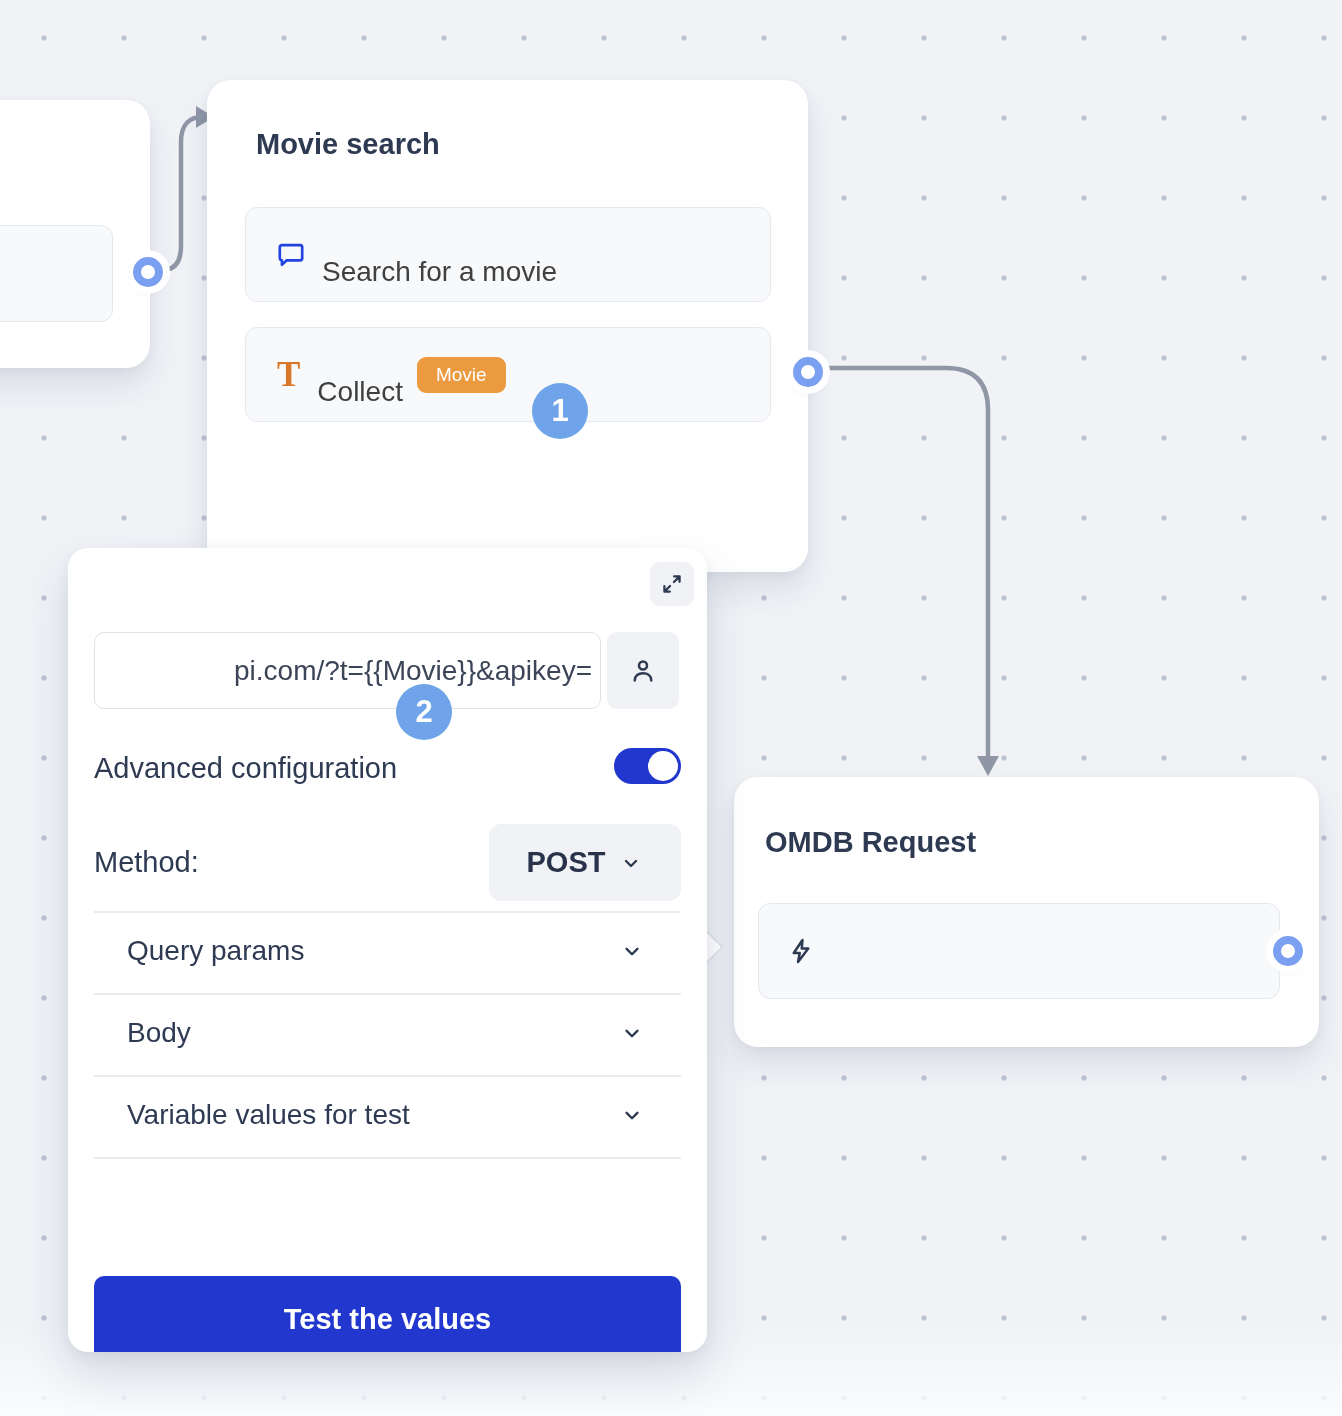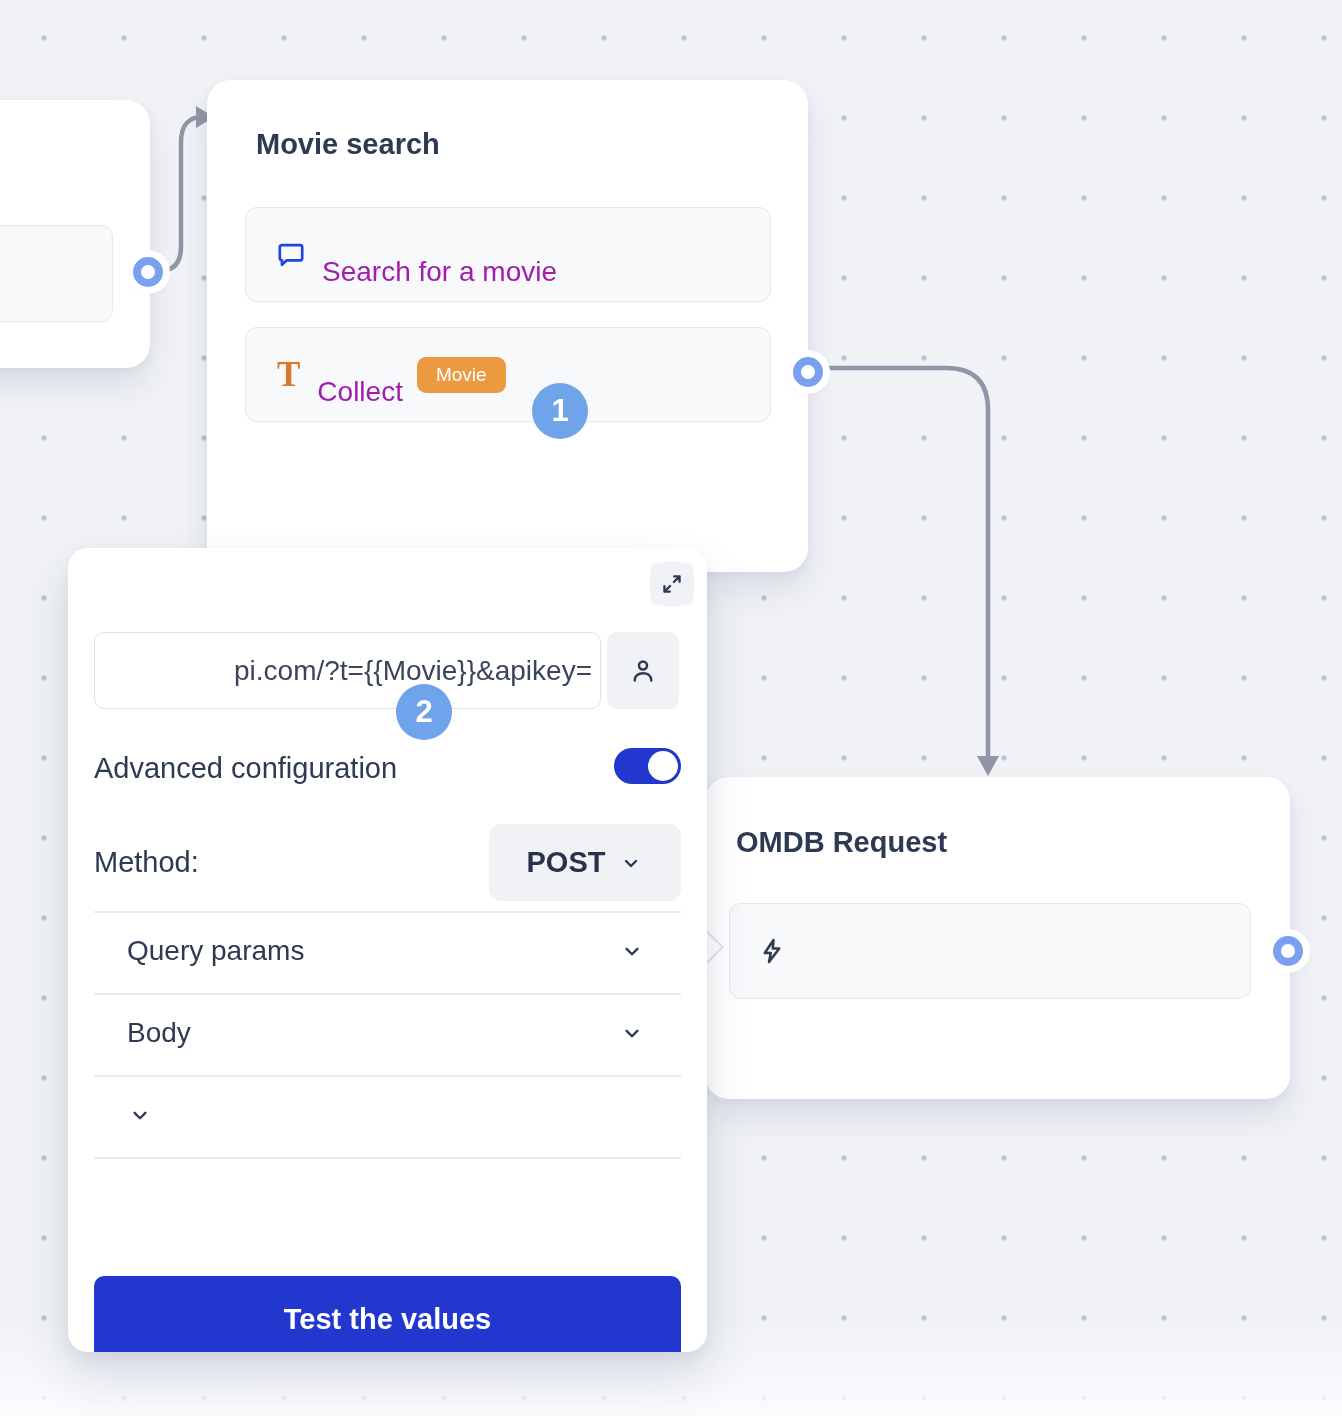--- a/index.html
+++ b/index.html
@@ -25,21 +25,21 @@
 
   .card {
     position:absolute; background:#fff; border-radius:24px; z-index:2;
     box-shadow:0 18px 32px rgba(35,48,90,0.10), 0 4px 10px rgba(35,48,90,0.05);
   }
   .node-title { position:absolute; font-size:29px; font-weight:700; color:#2e3a52; }
   .node-item {
     position:absolute; background:#f8f9fb; border:1.5px solid #e5e8ee; border-radius:12px;
     display:flex; align-items:center;
   }
-  .node-item .item-label { font-size:28px; color:#a21caf;margin-top:34px; }
+  .node-item .item-label { font-size:28px; color:#404040;margin-top:34px; }
   .tag {
     display:inline-block; margin-left:14px; padding:7px 19px; border-radius:9px;
     color:#fff; font-size:19px;
   }
   .t-glyph { font-family:"Liberation Serif", serif; font-weight:700; font-size:35px; line-height:1; }
 
   .port {
     position:absolute; width:30px; height:30px; border-radius:50%;
     background:#fff; border:8px solid #7ba0f1; z-index:3;
     box-shadow:0 0 0 7px #fff, 0 4px 10px rgba(35,48,90,0.10);
@@ -133,21 +133,21 @@
 
     <div class="node-item" style="left:38px; top:247px; width:526px; height:95px;">
       <span class="t-glyph" style="margin-left:31px; color:#d9782a;">T</span>
       <span class="item-label" style="margin-left:17px;">Collect</span>
       <span class="tag" style="background:#eb9a40;">Movie</span>
     </div>
   </div>
   <div class="port" style="left:793px; top:357px;"></div>
   <div class="badge" style="left:532px; top:383px; background:#6fa4ea;">1</div>
 
-  <div class="card" style="left:705px; top:777px; width:585px; height:322px;">
+  <div class="card" style="left:734px; top:777px; width:585px; height:270px;">
     <div class="node-title" style="left:31px; top:49px;">OMDB Request</div>
 
     <div class="node-item" style="left:24px; top:126px; width:522px; height:96px;">
       <span style="margin-left:27px; display:flex;">
         <svg width="30" height="30" viewBox="0 0 24 24">
           <path d="M13.2 3.2 L6.2 13.6 H11 L9.6 20.8 L17.8 10 H12.6 Z" fill="none" stroke="#2e3a52" stroke-width="2" stroke-linejoin="round"></path>
         </svg>
       </span>
     </div>
   </div>
@@ -202,20 +202,21 @@
       </div>
       <div class="section-row">
         <span>Body</span>
         <span style="display:flex;">
           <svg width="26" height="26" viewBox="0 0 24 24">
               <path d="M7 10 l5 5 5-5" fill="none" stroke="#2e3a52" stroke-width="2.2" stroke-linecap="round" stroke-linejoin="round"></path>
             </svg>
         </span>
       </div>
       <div class="section-row">
+        <span>Variable values for test</span>
         <span style="display:flex;">
           <svg width="26" height="26" viewBox="0 0 24 24">
               <path d="M7 10 l5 5 5-5" fill="none" stroke="#2e3a52" stroke-width="2.2" stroke-linecap="round" stroke-linejoin="round"></path>
             </svg>
         </span>
       </div>
     </div>
 
     <button id="test-btn">Test the values</button>
   </div>

